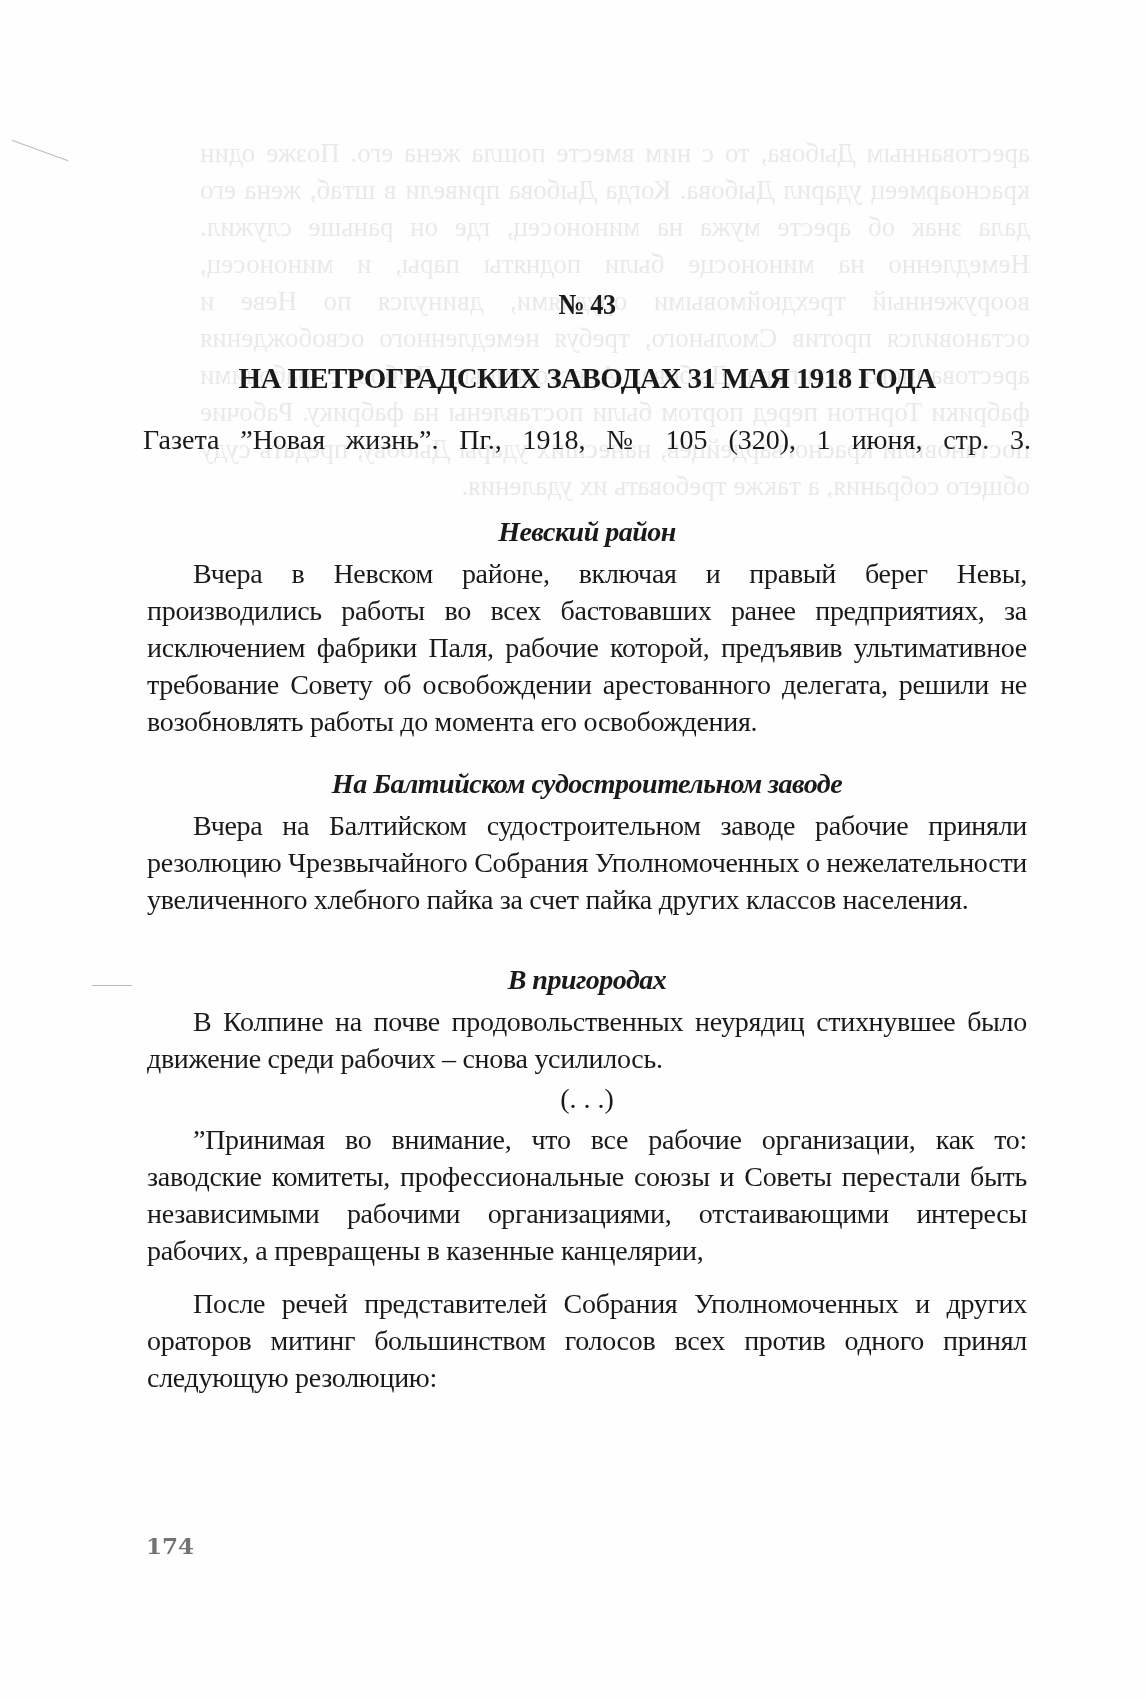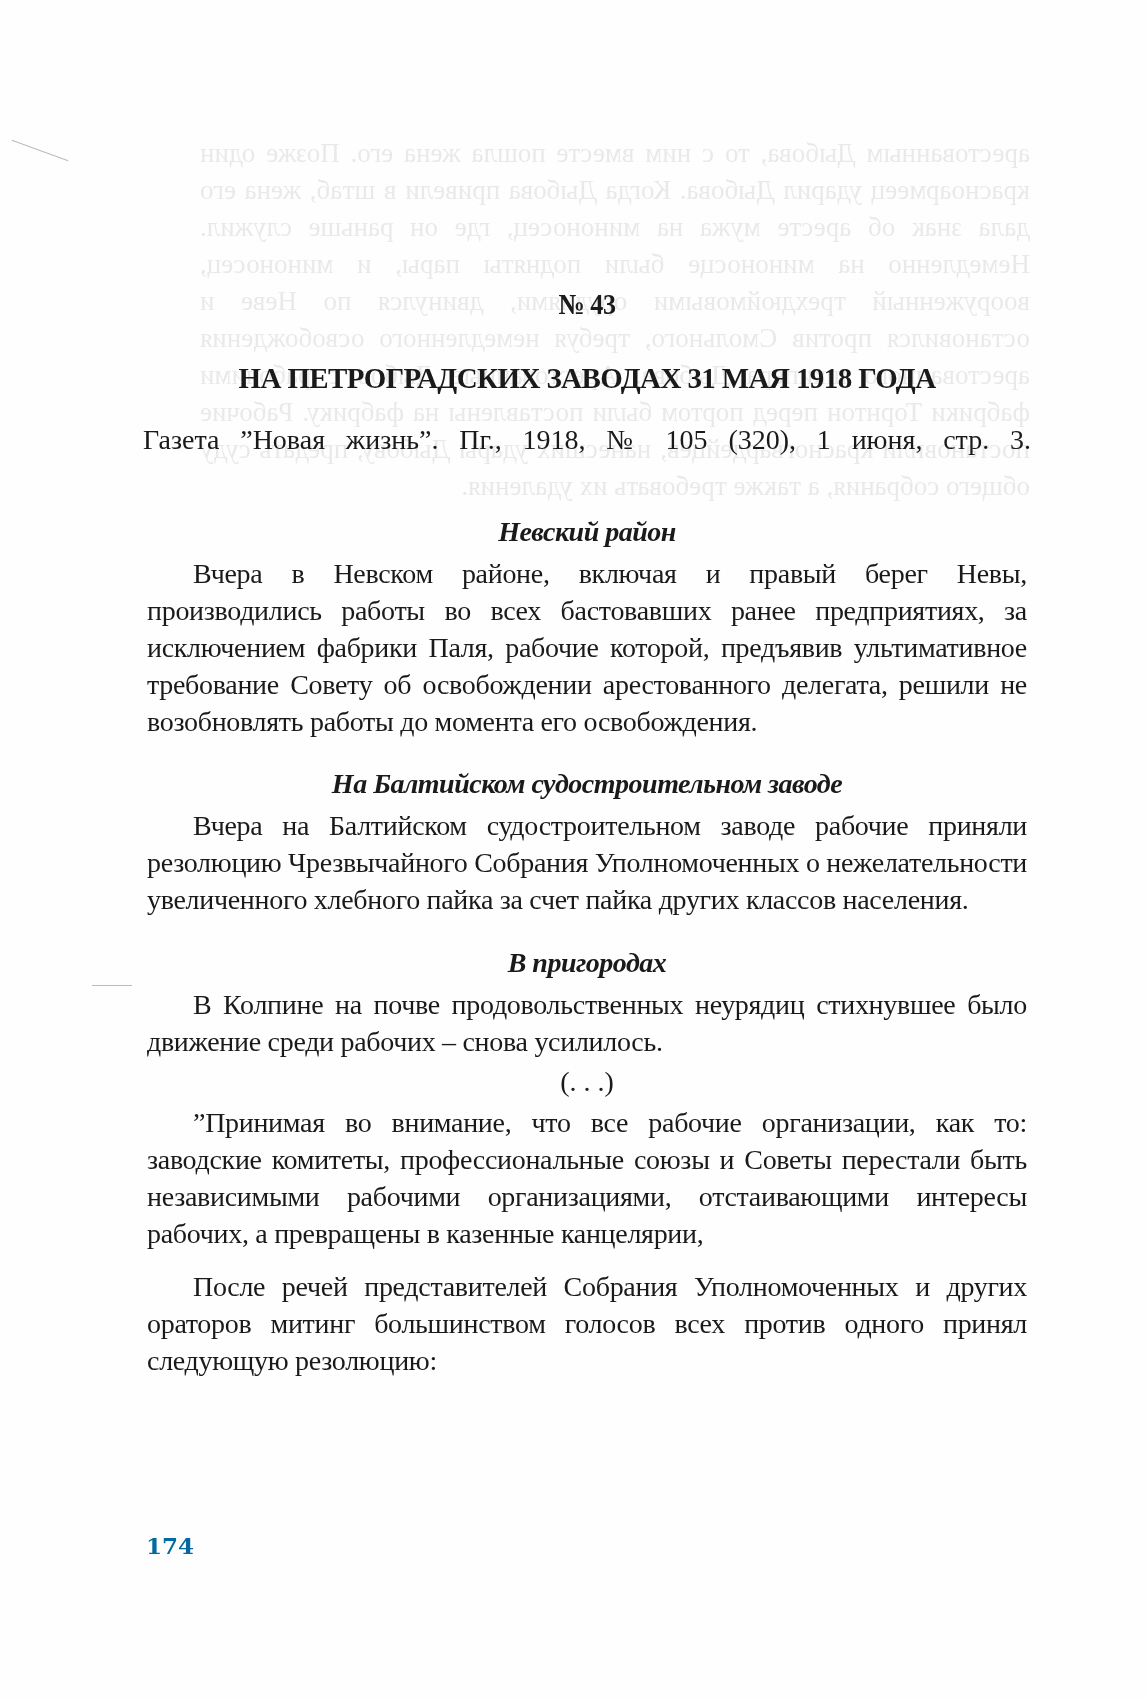--- a/index.html
+++ b/index.html
@@ -79,36 +79,36 @@
     .para {
       font-size: 28px;
       line-height: 37px;
       text-align: justify;
       margin: 4px;
       text-indent: 46px;
       letter-spacing: -0.3px;
     }
     .h-nevsky { margin-top: 55px; }
     .h-baltic { margin-top: 25px; text-align: center; }
-    .h-suburbs { margin-top: 26px; }
+    .h-suburbs { margin-top: 43px; }
     .ellipsis {
       text-align: center;
       font-size: 28px;
       line-height: 36px;
       margin: 4px 0 0 0;
     }
     .p-after-ellipsis { margin-top: 16px; }
     .page-number {
       position: absolute;
       left: 146px;
       top: 1532px;
       font-family: "DejaVu Serif", "Liberation Serif", serif;
       font-weight: bold;
       font-size: 23px;
-      color: #0369a1;
+      color: #737373;
     }
     .margin-mark {
       position: absolute;
       height: 1px;
       background: #bbbbbb;
     }
   </style>
 </head>
 <body>
 

